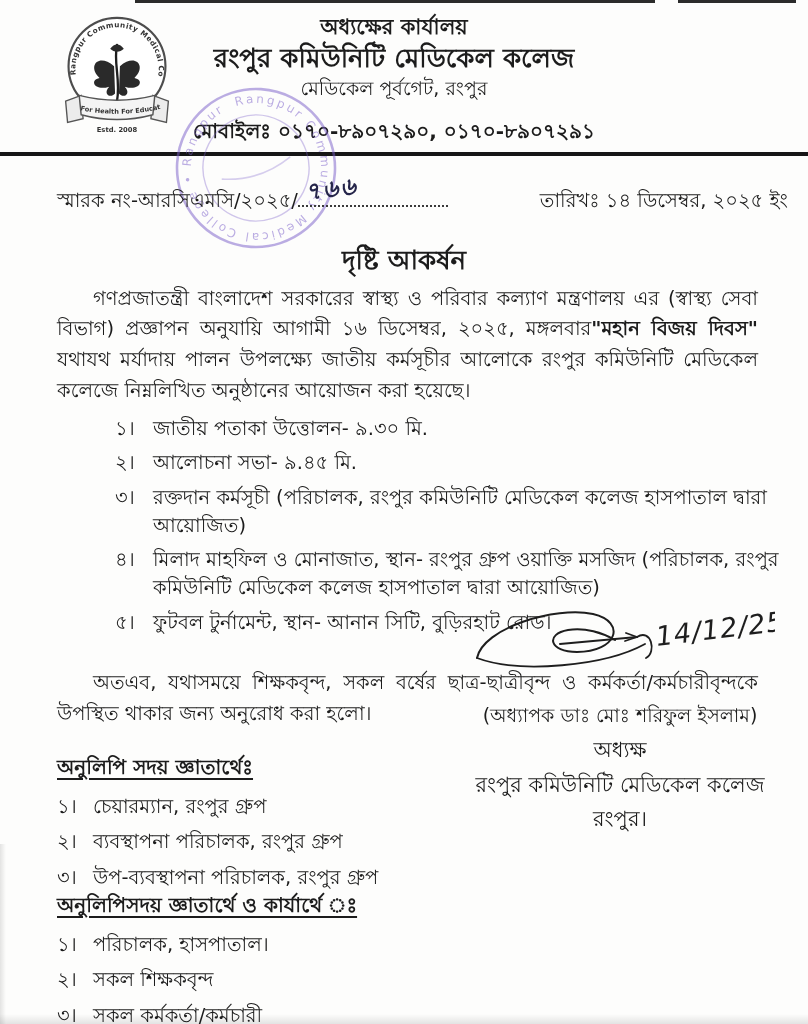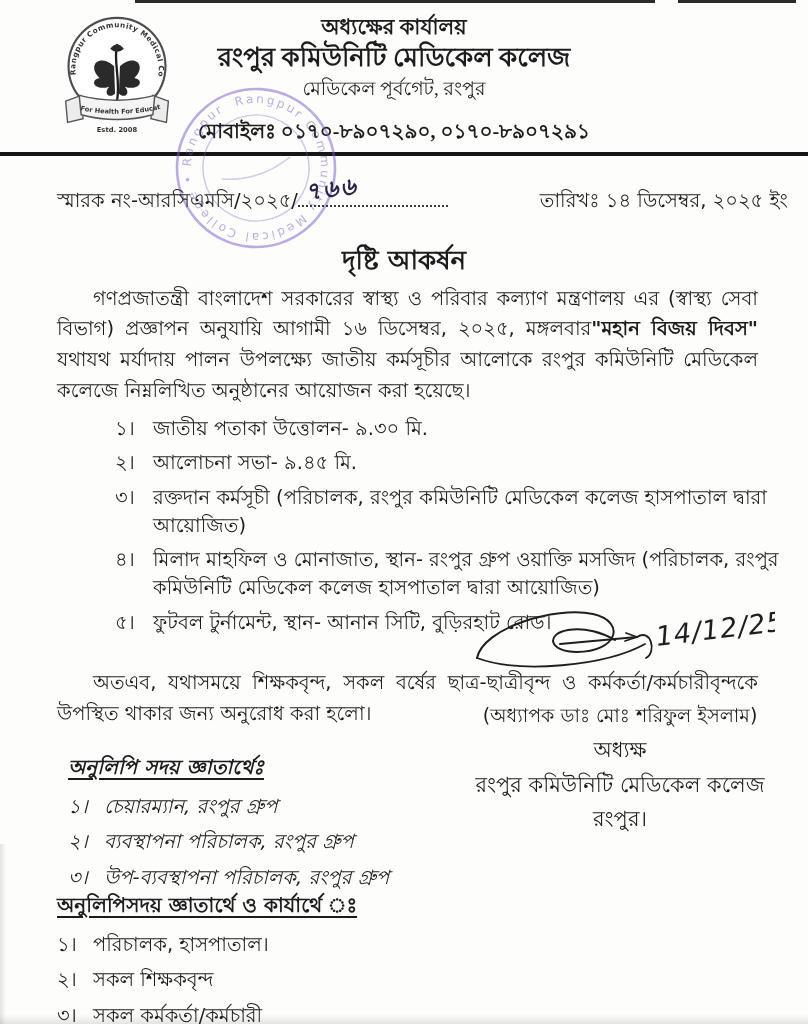--- a/index.html
+++ b/index.html
@@ -17,21 +17,21 @@
   .scan-bar-1 { position:absolute; top:0; left:135px; width:520px; height:3px; background:#2b2b2b; }
   .scan-bar-2 { position:absolute; top:0; left:678px; width:118px; height:3px; background:#2b2b2b; }
   .scan-shadow-bottom { position:absolute; bottom:0; left:0; right:0; height:10px;
     background:linear-gradient(to top, rgba(0,0,0,.10), rgba(0,0,0,0)); }
   .scan-shadow-left { position:absolute; bottom:0; left:0; width:6px; height:180px;
     background:linear-gradient(to right, rgba(0,0,0,.10), rgba(0,0,0,0)); }
 
   
   .header { position:relative; padding-top:14px; }
   .logo { position:absolute; left:44px; top:12px; width:146px; height:126px; }
-  .header-text { text-align:center; padding-right:20px; line-height:1.25;font-family:Liberation Serif, serif; }
+  .header-text { text-align:center; padding-right:20px; line-height:1.25; }
   .office-line   { font-size:21px; font-weight:bold; }
   .college-line  { font-size:26px; font-weight:bold; margin-top:2px; }
   .address-line  { font-size:19px; margin-top:2px; }
   .mobile-line   { font-size:20px; font-weight:bold; margin-top:18px; }
 
   .rule { margin-top:8px; height:4px; background:#161616; width:100%; }
 
   
   .stamp { position:absolute; left:158px; top:70px; width:196px; height:196px; pointer-events:none; }
 
@@ -61,21 +61,21 @@
   .closing { margin:30px 50px 0 57px; font-size:19.5px; line-height:1.6;
     text-align:justify; text-indent:36px; }
 
   
   .sig-block { position:absolute; left:455px; top:600px; width:330px; text-align:center; }
   .sig-art { width:310px; height:85px; display:block; margin:0 auto; }
   .sig-name { font-size:19px; margin-top:16px; }
   .sig-line { font-size:21px; line-height:1.65; }
 
   
-  .cc1 { position:absolute; left:68px; top:752px; font-size:19.5px;font-style:italic; }
+  .cc1 { position:absolute; left:57px; top:752px; font-size:19.5px; }
   .cc2 { position:absolute; left:57px; top:890px; font-size:19.5px; }
   .cc-heading { font-weight:bold; text-decoration:underline; text-underline-offset:4px; font-size:20px; }
   .cc-row { display:flex; margin-top:8px; line-height:1.4; }
   .cc-num { width:36px; flex:0 0 36px; }
 
   .ink { stroke:#1e1e1e; fill:none; stroke-linecap:round; }
 </style>
 </head>
 <body>
 

